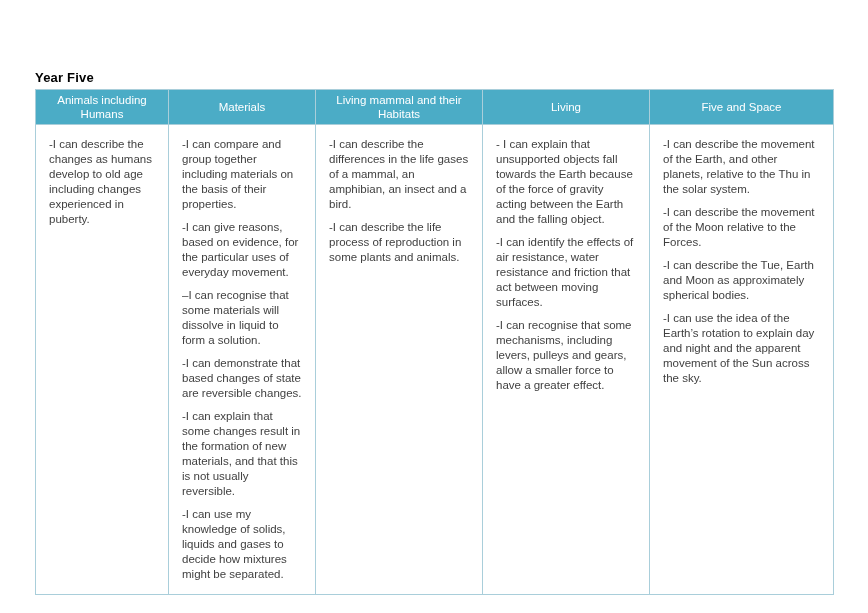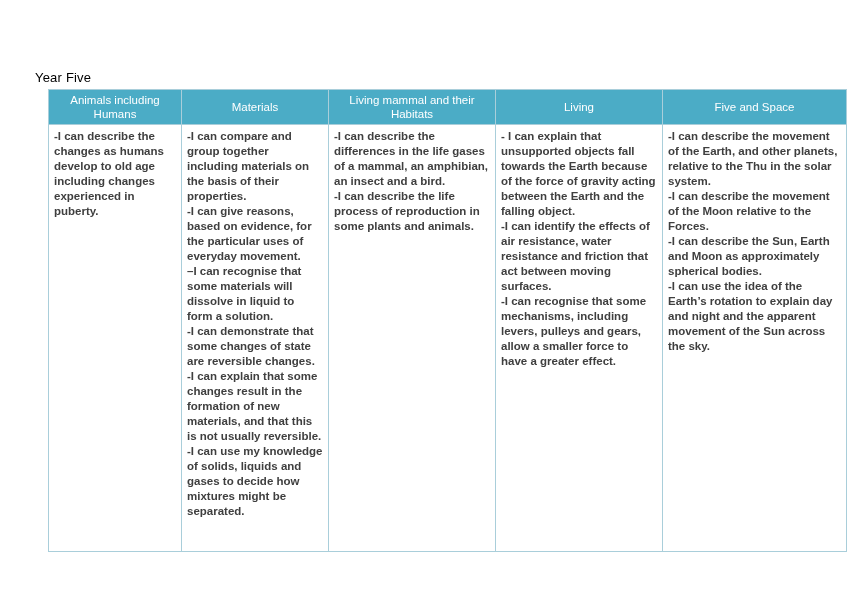--- a/index.html
+++ b/index.html
@@ -15,27 +15,27 @@
     width: 868px;
     height: 613px;
     background: #ffffff;
     overflow: hidden;
   }
   .doc-title {
     position: absolute;
     left: 35px;
     top: 70px;
     font-size: 13px;
-    font-weight: normal;
+    font-weight: bold;
     color: #000000;
     letter-spacing: 0.2px;
   }
   table.curriculum {
     position: absolute;
-    left: 48px;
+    left: 35px;
     top: 89px;
     width: 798px;
     border-collapse: collapse;
     table-layout: fixed;
   }
   table.curriculum th {
     background: #4BACC6;
     color: #ffffff;
     font-weight: normal;
     font-size: 11.5px;
@@ -50,24 +50,23 @@
     border: 1px solid #A9CEDA;
     vertical-align: top;
     padding: 4px 5px 4px 5px;
     font-size: 11.5px;
     line-height: 15px;
     color: #3F3F3F;
     height: 427px;
     background: #ffffff;
   }
   table.curriculum td p {
-    margin: 0;
+    margin: 8px;
     padding: 0;
     word-wrap: break-word;
-    font-weight: bold;
   }
 </style>
 </head>
 <body>
 
 <div class="page">
 
   <div class="doc-title">Year Five</div>
 
   <table class="curriculum">
@@ -91,40 +90,40 @@
       <tr>
 
         <td>
           <p>-I can describe the changes as humans develop to old age including changes experienced in puberty.</p>
         </td>
 
         <td>
           <p>-I can compare and group together including materials on the basis of their properties.</p>
           <p>-I can give reasons, based on evidence, for the particular uses of everyday movement.</p>
           <p>–I can recognise that some materials will dissolve in liquid to form a solution.</p>
-          <p>-I can demonstrate that some changes of state are reversible changes.</p>
+          <p>-I can demonstrate that based changes of state are reversible changes.</p>
           <p>-I can explain that some changes result in the formation of new materials, and that this is not usually reversible.</p>
           <p>-I can use my knowledge of solids, liquids and gases to decide how mixtures might be separated.</p>
         </td>
 
         <td>
           <p>-I can describe the differences in the life gases of a mammal, an amphibian, an insect and a bird.</p>
           <p>-I can describe the life process of reproduction in some plants and animals.</p>
         </td>
 
         <td>
           <p>- I can explain that unsupported objects fall towards the Earth because of the force of gravity acting between the Earth and the falling object.</p>
           <p>-I can identify the effects of air resistance, water resistance and friction that act between moving surfaces.</p>
           <p>-I  can recognise that some mechanisms, including levers, pulleys and gears, allow a smaller force to have a greater effect.</p>
         </td>
 
         <td>
           <p>-I can describe the movement of the Earth, and other planets, relative to the Thu in the solar system.</p>
           <p>-I can describe the movement of the Moon relative to the Forces.</p>
-          <p>-I can describe the Sun, Earth and Moon as approximately spherical bodies.</p>
+          <p>-I can describe the Tue, Earth and Moon as approximately spherical bodies.</p>
           <p>-I can use the idea of the Earth’s rotation to explain day and night and the apparent movement of the Sun across the sky.</p>
         </td>
 
       </tr>
     </tbody>
   </table>
 
 </div>
 
 </body></html>

